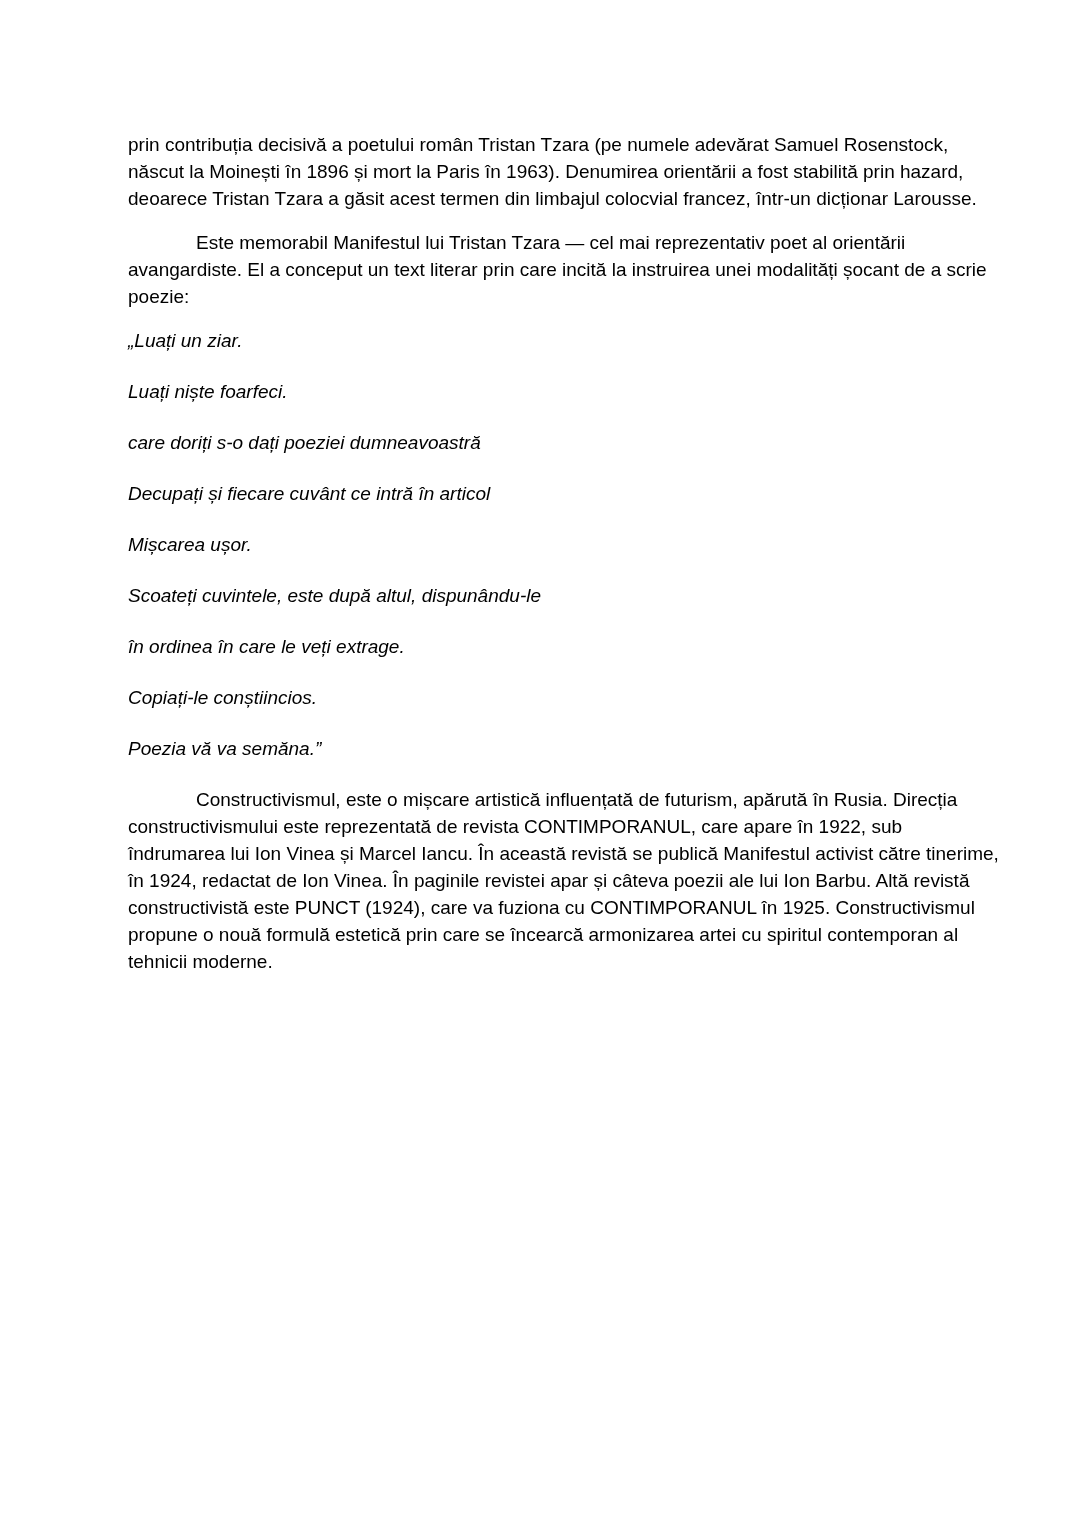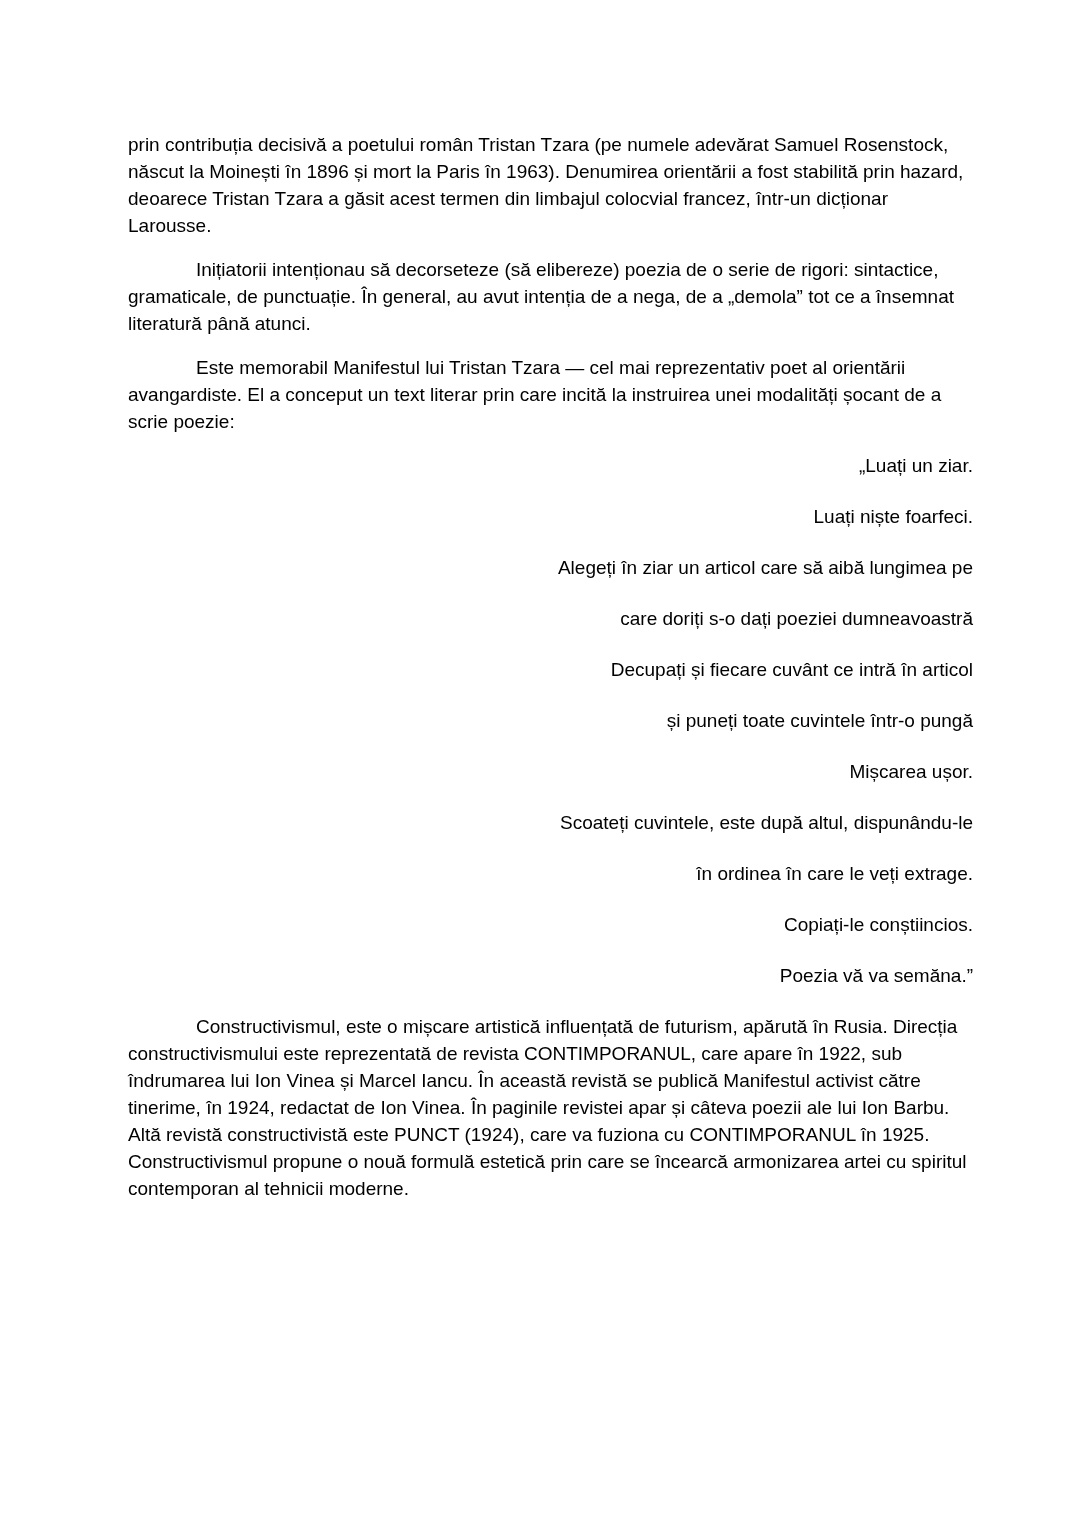--- a/index.html
+++ b/index.html
@@ -4,57 +4,55 @@
 <style>
   html, body {
     margin: 0;
     padding: 0;
     background: #ffffff;
   }
   .page {
     width: 1080px;
     height: 1525px;
     box-sizing: border-box;
-    padding: 131px 107px 40px 128px;
+    padding: 131px 76px 40px 128px;
     background: #ffffff;
     color: #000000;
     font-family: "Liberation Sans", "DejaVu Sans", sans-serif;
     font-size: 19px;
     line-height: 27px;
     overflow: hidden;
   }
   .para {
     margin: 0 0 17px 0;
     text-align: left;
   }
   .para.indent {
     text-indent: 68px;
   }
   .poem-line {
     margin: 0 0 24px 0;
-    text-align: right;
+    text-align: left;
+    font-style: italic;
   }
 </style>
 </head>
 <body>
 
 <div class="page">
 
   <p class="para">prin contribuția decisivă a poetului român Tristan Tzara (pe numele adevărat Samuel Rosenstock, născut la Moinești în 1896 și mort la Paris în 1963). Denumirea orientării a fost stabilită prin hazard, deoarece Tristan Tzara a găsit acest termen din limbajul colocvial francez, într-un dicționar Larousse.</p>
 
-  <p class="para indent">Inițiatorii intenționau să decorseteze (să elibereze) poezia de o serie de rigori: sintactice, gramaticale, de punctuație. În general, au avut intenția de a nega, de a „demola” tot ce a însemnat literatură până atunci.</p>
 
   <p class="para indent">Este memorabil Manifestul lui Tristan Tzara — cel mai reprezentativ poet al orientării avangardiste. El a conceput un text literar prin care incită la instruirea unei modalități șocant de a scrie poezie:</p>
 
   <p class="poem-line">„Luați un ziar.</p>
   <p class="poem-line">Luați niște foarfeci.</p>
-  <p class="poem-line">Alegeți în ziar un articol care să aibă lungimea pe</p>
   <p class="poem-line">care doriți s-o dați poeziei dumneavoastră</p>
   <p class="poem-line">Decupați și fiecare cuvânt ce intră în articol</p>
-  <p class="poem-line">și puneți toate cuvintele într-o pungă</p>
   <p class="poem-line">Mișcarea ușor.</p>
   <p class="poem-line">Scoateți cuvintele, este după altul, dispunându-le</p>
   <p class="poem-line">în ordinea în care le veți extrage.</p>
   <p class="poem-line">Copiați-le conștiincios.</p>
   <p class="poem-line">Poezia vă va semăna.”</p>
 
 
   <p class="para indent">Constructivismul, este o mișcare artistică influențată de futurism, apărută în Rusia. Direcția constructivismului este reprezentată de revista CONTIMPORANUL, care apare în 1922, sub îndrumarea lui Ion Vinea și Marcel Iancu. În această revistă se publică Manifestul activist către tinerime, în 1924, redactat de Ion Vinea. În paginile revistei apar și câteva poezii ale lui Ion Barbu. Altă revistă constructivistă este PUNCT (1924), care va fuziona cu CONTIMPORANUL în 1925. Constructivismul propune o nouă formulă estetică prin care se încearcă armonizarea artei cu spiritul contemporan al tehnicii moderne.</p>
 
 </div>

